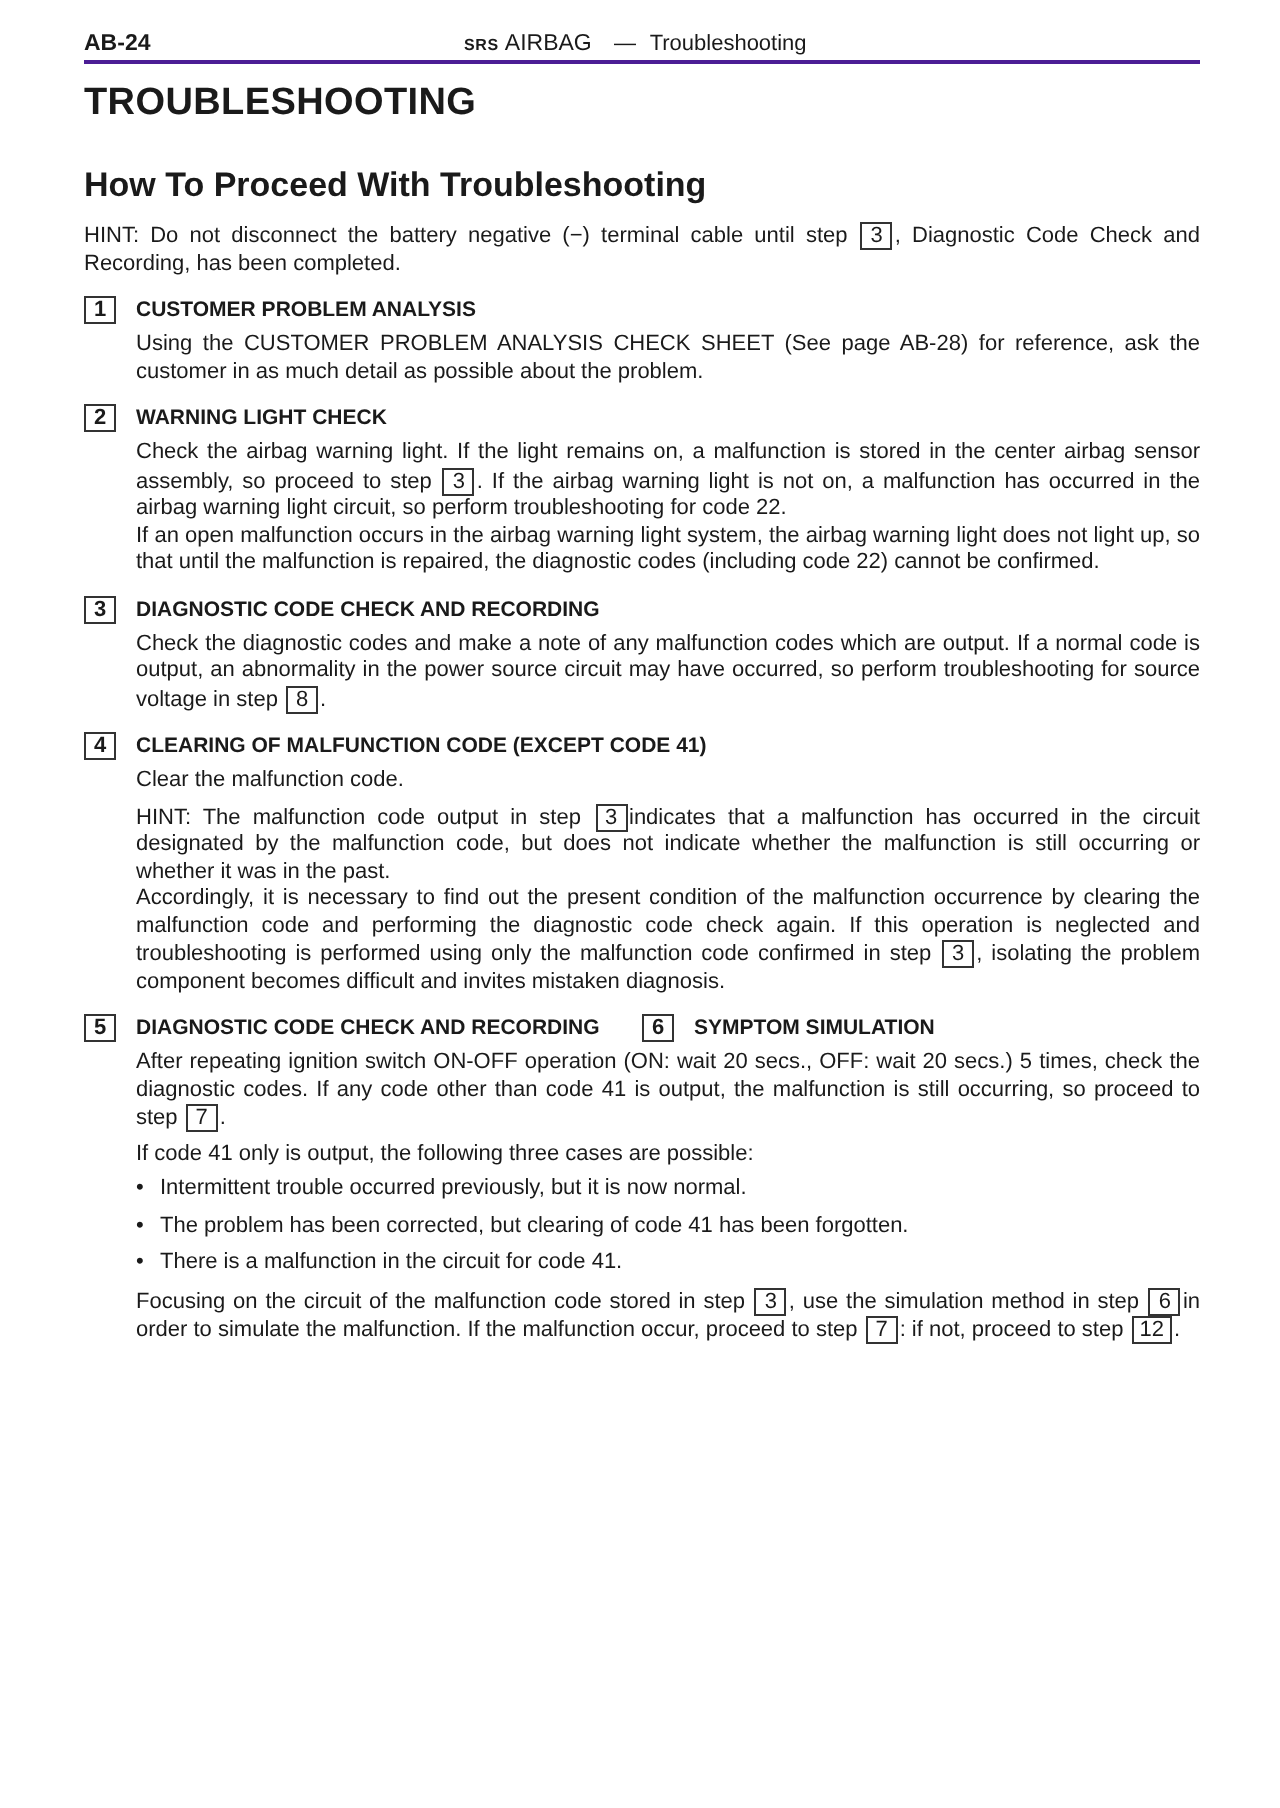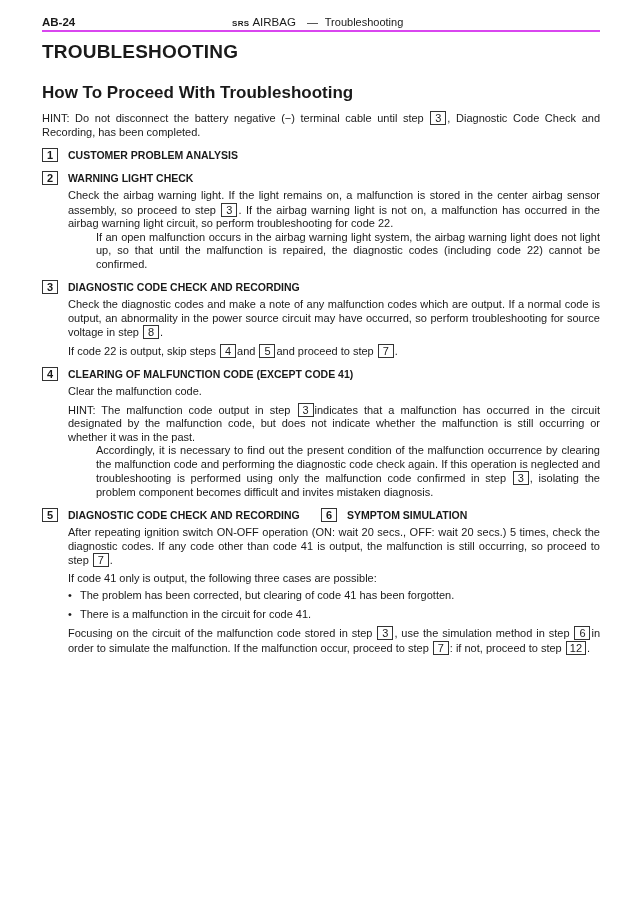--- a/index.html
+++ b/index.html
@@ -3,42 +3,42 @@
 <meta charset="utf-8">
 <style>
   html, body { margin: 0; padding: 0; background: #ffffff; }
   body {
     width: 640px; height: 904px; position: relative; overflow: hidden;
     font-family: "Liberation Sans", sans-serif; color: #1a1a1a;
   }
   .page { position: absolute; left: 42px; top: 10px; width: 558px; }
   .running-header {
     display: flex; align-items: flex-end; height: 18px;
-    border-bottom: 2px solid #d946ef; padding-bottom: 2px; position: relative;
+    border-bottom: 2px solid #4c1d95; padding-bottom: 2px; position: relative;
   }
   .page-num { font-weight: bold; font-size: 11.5px; width: 190px; }
   .header-center { font-size: 11px; }
   .header-center .srs { font-size: 8px; font-weight: bold; letter-spacing: 0.3px; }
   .header-center .section { font-weight: normal; font-size: 11.5px; margin-right: 4px; }
   .header-center .dash { margin: 0 4px; }
   h1.title { font-size: 19px; font-weight: bold; margin: 9px 0 0 0; letter-spacing: 0.2px; }
   h2.subtitle { font-size: 17px; font-weight: bold; margin: 20px 0 8px 0; }
   p { margin: 0; font-size: 11px; line-height: 13.5px; text-align: justify; }
   .intro { margin-bottom: 3px; }
   .hint { margin-bottom: 9px; }
   .stepbox {
     display: inline-block; border: 1px solid #333; font-size: 11px; line-height: 12px;
     padding: 0 3px; min-width: 8px; text-align: center; margin: 0 1px;
   }
   .step { margin-bottom: 9px; }
   .step-head { display: flex; align-items: center; font-size: 10.5px; font-weight: bold; margin-bottom: 4px; }
   .step-head .stepbox { font-weight: bold; margin-right: 10px; margin-left: 0; }
   .step-body { margin-left: 26px; }
   .step-body p + p { margin-top: 4px; }
-  .step-body p.tight { margin-top: 0; margin-left: 28px; }
+  .step-body p.tight { margin-top: 0; }
   .dual-head { display: flex; align-items: center; font-size: 10.5px; font-weight: bold; margin-bottom: 4px; }
   .dual-head .half { display: flex; align-items: center; width: 318px; }
   .dual-head .stepbox { font-weight: bold; margin-right: 10px; margin-left: 0; }
   ul.cases { list-style: none; margin: 4px 0 0 0; padding: 0; }
   ul.cases li { font-size: 11px; line-height: 13.5px; margin-bottom: 5px; padding-left: 12px; position: relative; }
   ul.cases li::before { content: "\2022"; position: absolute; left: 0; top: 0; }
 </style>
 </head>
 <body>
 
@@ -57,41 +57,43 @@
   <h1 class="title">TROUBLESHOOTING</h1>
   <h2 class="subtitle">How To Proceed With Troubleshooting</h2>
 
   <p class="hint"><span>HINT:   Do not disconnect the battery negative (−) terminal cable until step </span><span class="stepbox">3</span><span>, Diagnostic Code Check and Recording, has been completed.</span></p>
 
   <div class="step">
     <div class="step-head">
       <span class="stepbox">1</span>
       <span>CUSTOMER PROBLEM ANALYSIS</span>
     </div>
+    <div class="step-body">
+      <p>Using the CUSTOMER PROBLEM ANALYSIS CHECK SHEET (See page AB-28) for reference, ask the customer in as much detail as possible about the problem.</p>
+    </div>
   </div>
 
   <div class="step">
     <div class="step-head">
       <span class="stepbox">2</span>
       <span>WARNING LIGHT CHECK</span>
     </div>
     <div class="step-body">
       <p><span>Check the airbag warning light. If the light remains on, a malfunction is stored in the center airbag sensor assembly, so proceed to step </span><span class="stepbox">3</span><span>. If the airbag warning light is not on, a malfunction has occurred in the airbag warning light circuit, so perform troubleshooting for code 22.</span></p>
       <p class="tight">If an open malfunction occurs in the airbag warning light system, the airbag warning light does not light up, so that until the malfunction is repaired, the diagnostic codes (including code 22) cannot be confirmed.</p>
     </div>
   </div>
 
   <div class="step">
     <div class="step-head">
       <span class="stepbox">3</span>
       <span>DIAGNOSTIC CODE CHECK AND RECORDING</span>
     </div>
     <div class="step-body">
       <p><span>Check the diagnostic codes and make a note of any malfunction codes which are output. If a normal code is output, an abnormality in the power source circuit may have occurred, so perform troubleshooting for source voltage in step </span><span class="stepbox">8</span><span>.</span></p>
-      <p><span>If code 22 is output, skip steps </span><span class="stepbox">4</span><span>and</span> <span class="stepbox">5</span><span>and proceed to step </span><span class="stepbox">7</span><span>.</span></p>
     </div>
   </div>
 
   <div class="step">
     <div class="step-head">
       <span class="stepbox">4</span>
       <span>CLEARING OF MALFUNCTION CODE (EXCEPT CODE 41)</span>
     </div>
     <div class="step-body">
       <p>Clear the malfunction code.</p>
@@ -108,20 +110,21 @@
       </span>
       <span class="half">
         <span class="stepbox">6</span>
         <span>SYMPTOM SIMULATION</span>
       </span>
     </div>
     <div class="step-body">
       <p><span>After repeating ignition switch ON-OFF operation (ON: wait 20 secs., OFF: wait 20 secs.) 5 times, check the diagnostic codes. If any code other than code 41 is output, the malfunction is still occurring, so proceed to step </span><span class="stepbox">7</span><span>.</span></p>
       <p>If code 41 only is output, the following three cases are possible:</p>
       <ul class="cases">
+        <li>Intermittent trouble occurred previously, but it is now normal.</li>
         <li>The problem has been corrected, but clearing of code 41 has been forgotten.</li>
         <li>There is a malfunction in the circuit for code 41.</li>
       </ul>
       <p><span>Focusing on the circuit of the malfunction code stored in step </span><span class="stepbox">3</span><span>, use the simulation method in step </span><span class="stepbox">6</span><span>in order to simulate the malfunction. If the malfunction occur, proceed to step </span><span class="stepbox">7</span><span>: if not, proceed to step </span><span class="stepbox">12</span><span>.</span></p>
     </div>
   </div>
 
 </div>
 
 </body></html>

